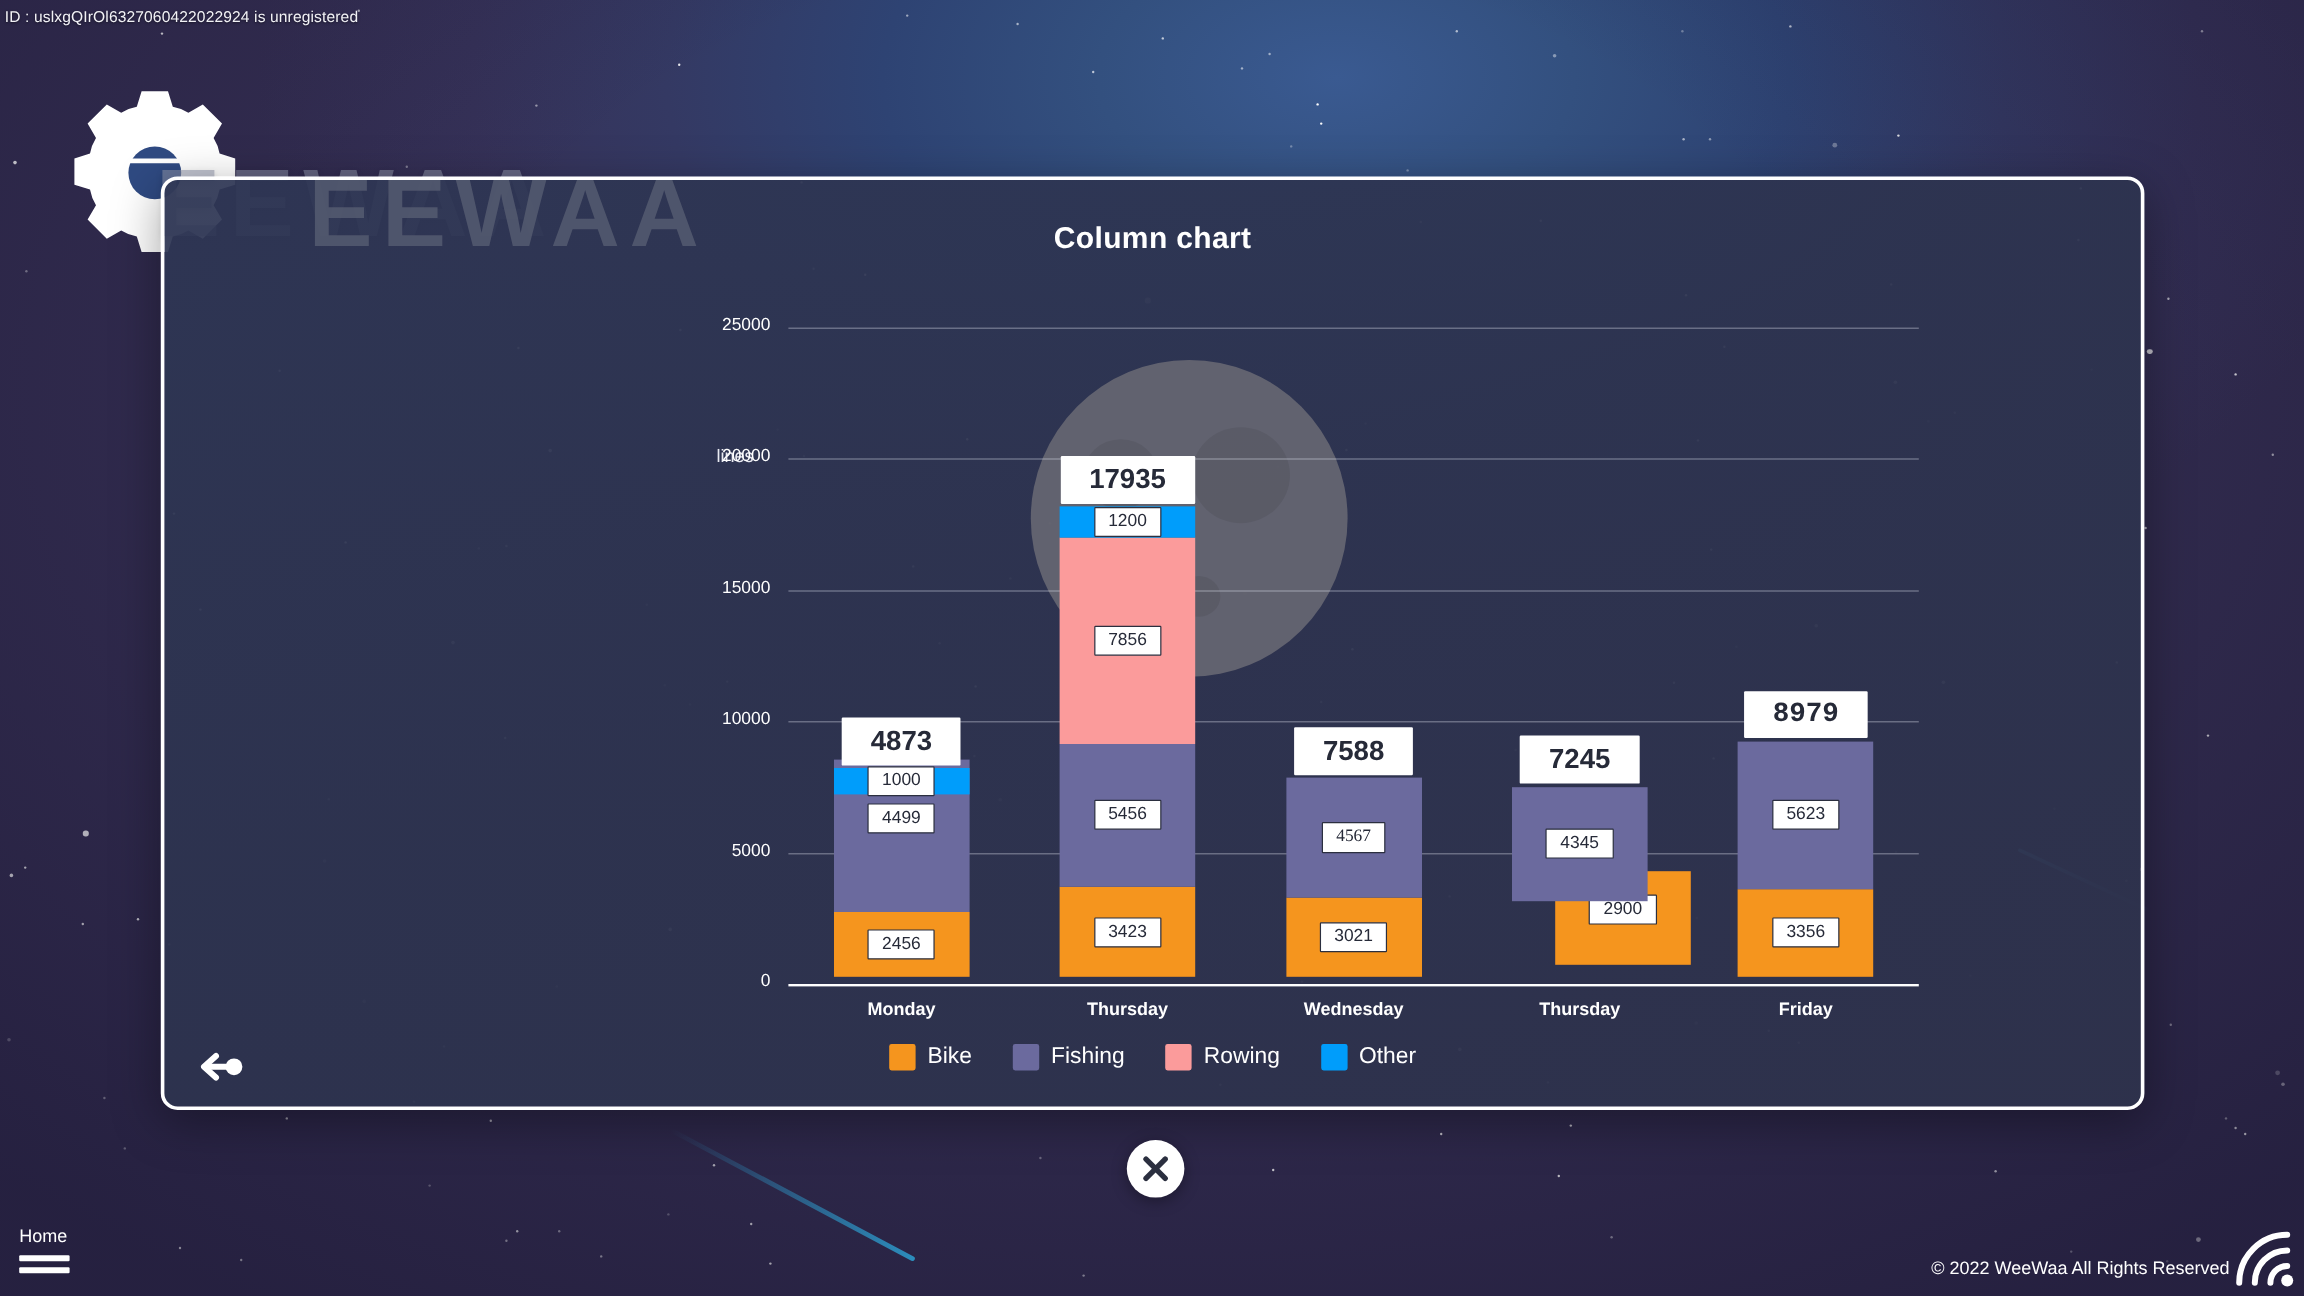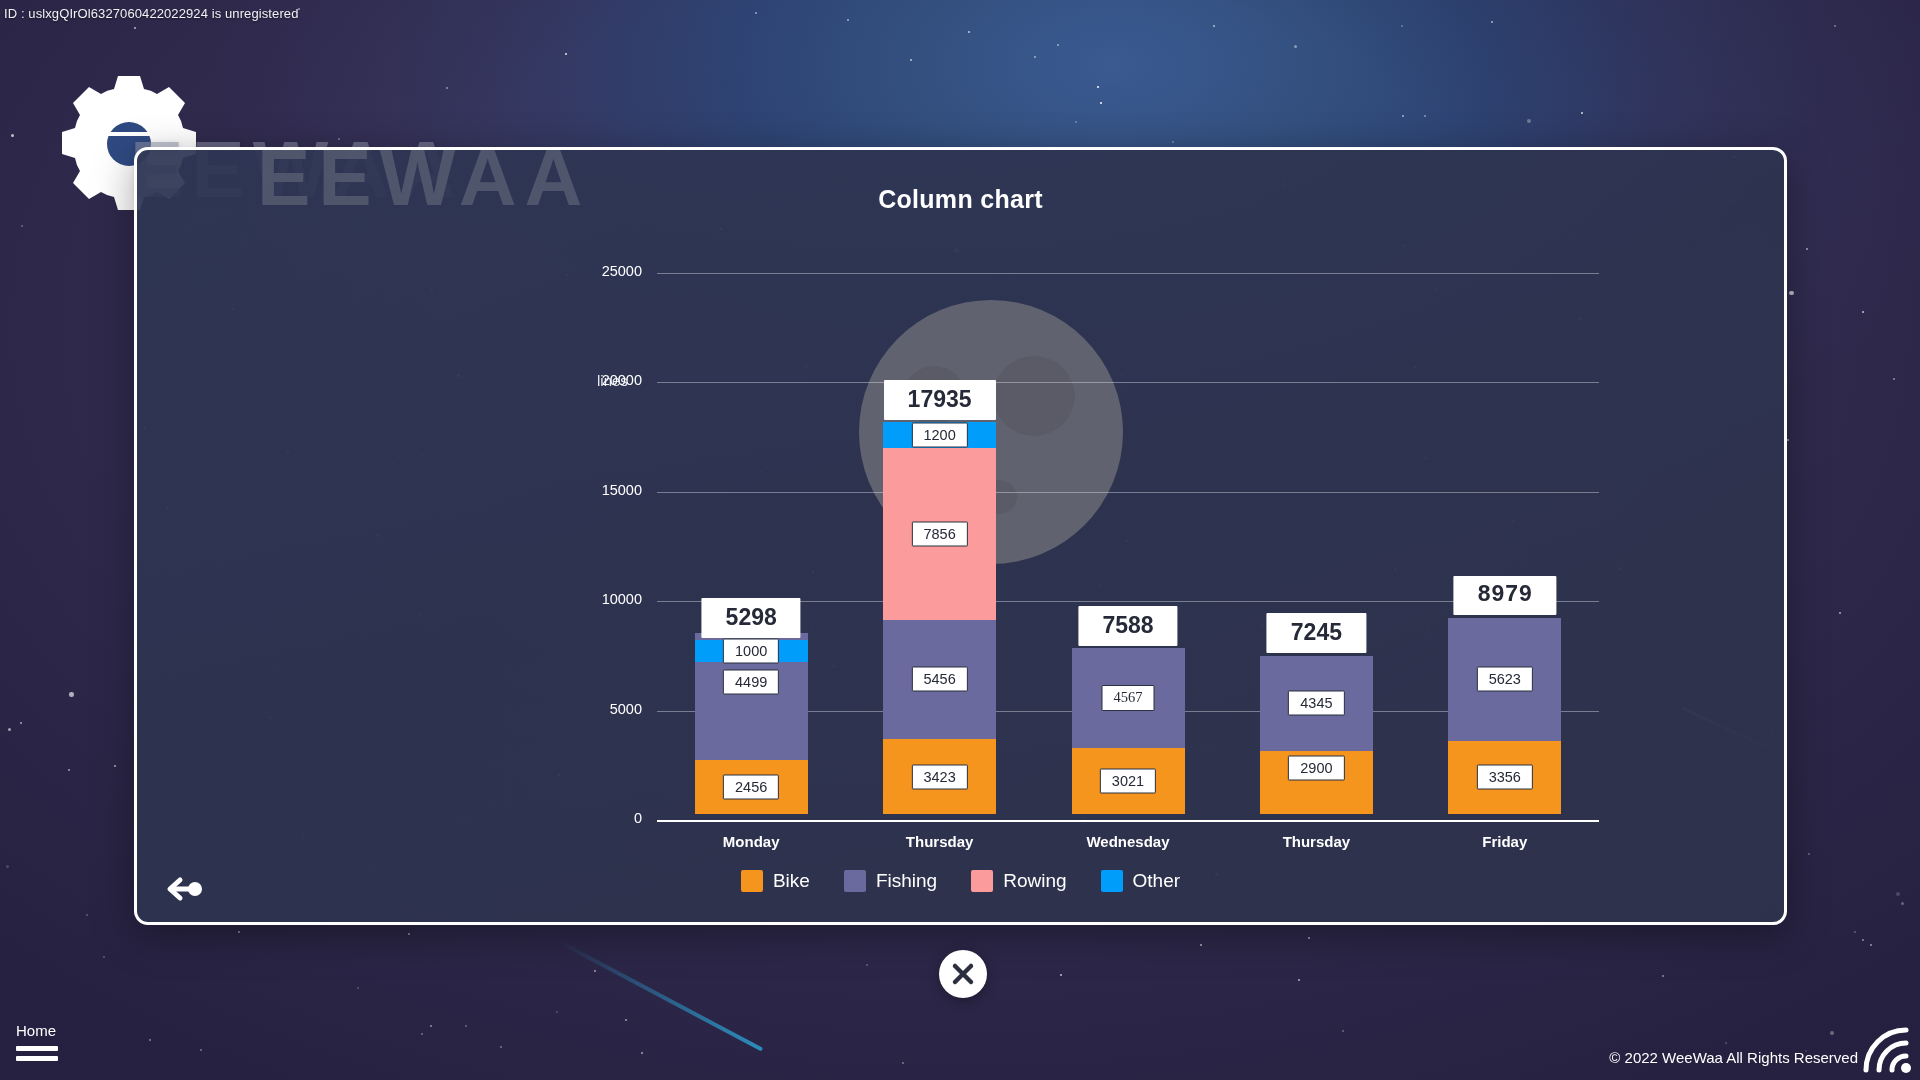--- a/index.html
+++ b/index.html
@@ -371,21 +371,21 @@
           <div class="seg" style="bottom: 0px; height: 53.7373px; background: rgb(245, 149, 30);">
             <div class="seg-lbl" style="top: 26.8686px;">2456</div>
           </div>
           <div class="seg" style="bottom: 53.7373px; height: 127px; background: rgb(107, 106, 158);">
             <div class="seg-lbl" style="top: 49.2191px;">4499</div>
           </div>
           <div class="seg" style="bottom: 152.175px; height: 21.88px; background: rgb(0, 157, 251);">
             <div class="seg-lbl" style="top: 10.94px;">1000</div>
           </div>
         </div>
-        <div class="total-lbl" style="left: 614.2px; top: 447.945px;">5298</div>
+        <div class="total-lbl" style="left: 614.2px; top: 447.945px;">4873</div>
         <div class="cat-lbl" style="left: 614.2px; top: 683px;">Monday</div>
         <div class="bar-group" style="left: 746.1px; width: 113px; bottom: 108px; height: 392.418px;">
           <div class="seg" style="bottom: 0px; height: 74.8952px; background: rgb(245, 149, 30);">
             <div class="seg-lbl" style="top: 37.4476px;">3423</div>
           </div>
           <div class="seg" style="bottom: 74.8952px; height: 119.377px; background: rgb(107, 106, 158);">
             <div class="seg-lbl" style="top: 59.6886px;">5456</div>
           </div>
           <div class="seg" style="bottom: 194.273px; height: 171.889px; background: rgb(251, 155, 155);">
             <div class="seg-lbl" style="top: 85.9446px;">7856</div>
@@ -400,21 +400,21 @@
           <div class="seg" style="bottom: 0px; height: 66.0995px; background: rgb(245, 149, 30);">
             <div class="seg-lbl" style="top: 33.0497px;">3021</div>
           </div>
           <div class="seg" style="bottom: 66.0995px; height: 99.926px; background: rgb(107, 106, 158); font-family: Liberation Serif, serif;">
             <div class="seg-lbl" style="top: 49.963px;">4567</div>
           </div>
         </div>
         <div class="total-lbl" style="left: 991px; top: 455.975px;">7588</div>
         <div class="cat-lbl" style="left: 991px; top: 683px;">Wednesday</div>
         <div class="bar-group" style="left: 1122.9px; width: 113px; bottom: 108px; height: 158.521px;">
-          <div class="seg" style="bottom: 0px; height: 78px; background: rgb(245, 149, 30);">
+          <div class="seg" style="bottom: 10px; height: 78px; background: rgb(245, 149, 30); margin-left: 36px;">
             <div class="seg-lbl" style="top: 31.726px;">2900</div>
           </div>
           <div class="seg" style="bottom: 63.452px; height: 95.0686px; background: rgb(107, 106, 158);">
             <div class="seg-lbl" style="top: 47.5343px;">4345</div>
           </div>
         </div>
         <div class="total-lbl" style="left: 1179.4px; top: 463.479px;">7245</div>
         <div class="cat-lbl" style="left: 1179.4px; top: 683px;">Thursday</div>
         <div class="bar-group" style="left: 1311.3px; width: 113px; bottom: 108px; height: 196.461px;">
           <div class="seg" style="bottom: 0px; height: 73.4293px; background: rgb(245, 149, 30);">

